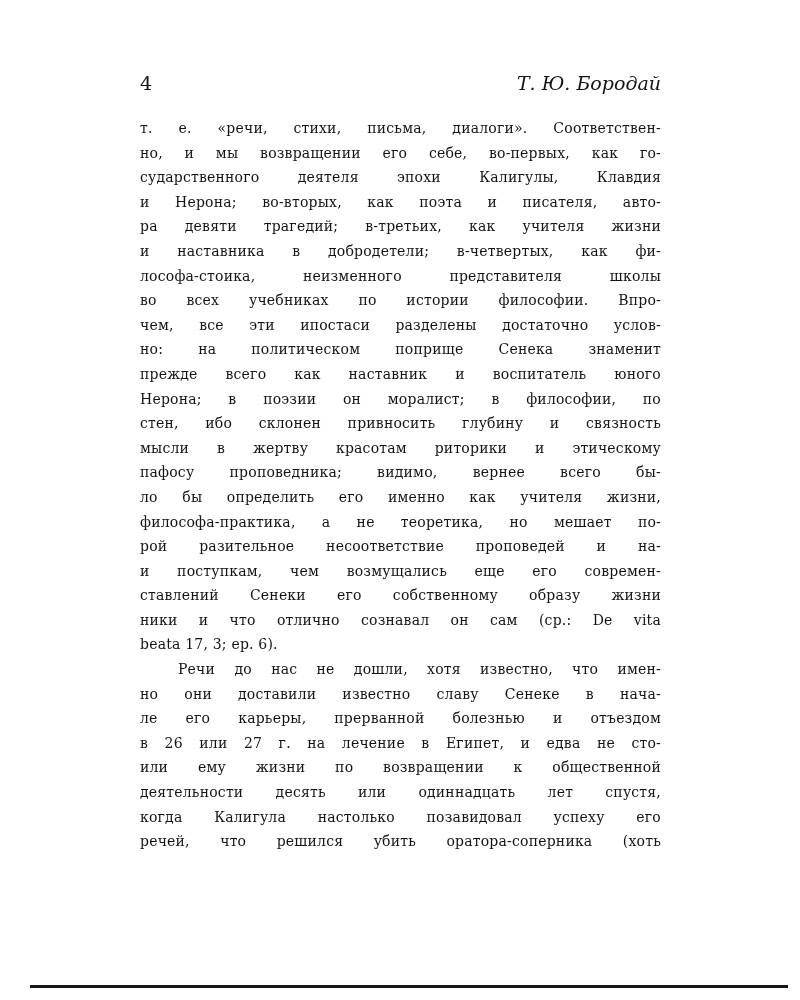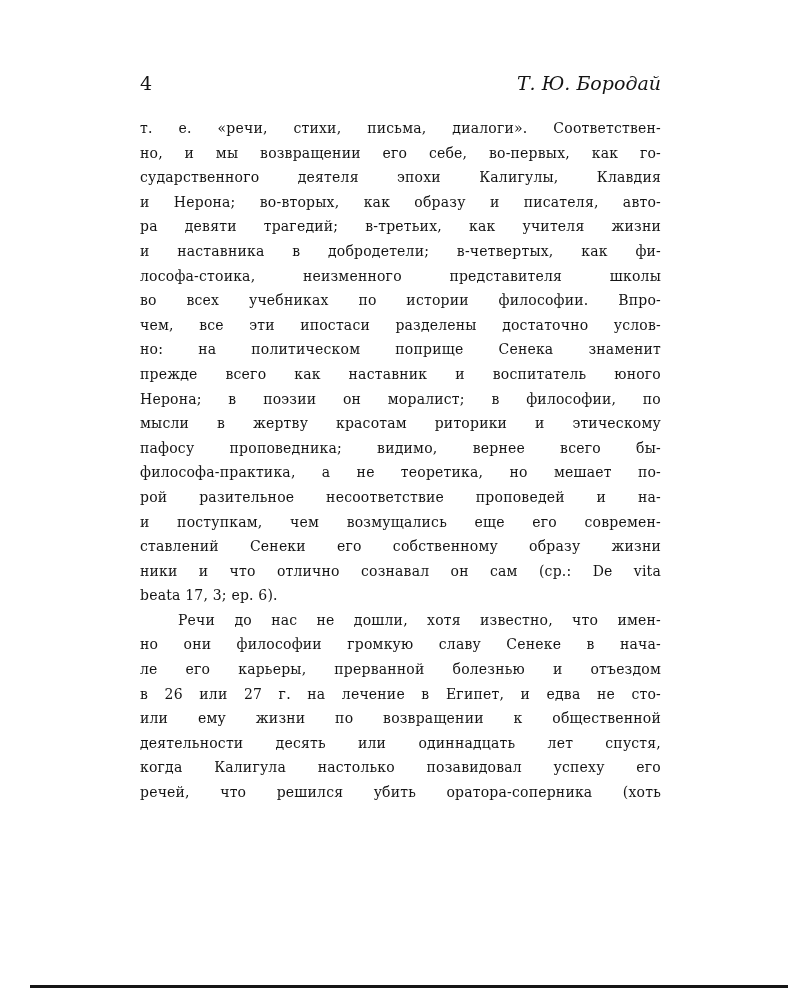--- a/index.html
+++ b/index.html
@@ -71,41 +71,43 @@
   <div class="header">
     <span class="page-number">4</span>
     <span class="author">Т. Ю. Бородай</span>
   </div>
 
   <div class="body-text">
       <div class="paragraph">
         <div class="line">т. е. «речи, стихи, письма, диалоги». Соответствен-</div>
         <div class="line">но, и мы возвращении его себе, во-первых, как го-</div>
         <div class="line">сударственного деятеля эпохи Калигулы, Клавдия</div>
-        <div class="line">и Нерона; во-вторых, как образу и писателя, авто-</div>
+        <div class="line">и Нерона; во-вторых, как поэта и писателя, авто-</div>
         <div class="line">ра девяти трагедий; в-третьих, как учителя жизни</div>
         <div class="line">и наставника в добродетели; в-четвертых, как фи-</div>
         <div class="line">лософа-стоика, неизменного представителя школы</div>
         <div class="line">во всех учебниках по истории философии. Впро-</div>
         <div class="line">чем, все эти ипостаси разделены достаточно услов-</div>
         <div class="line">но: на политическом поприще Сенека знаменит</div>
         <div class="line">прежде всего как наставник и воспитатель юного</div>
         <div class="line">Нерона; в поэзии он моралист; в философии, по</div>
+        <div class="line">стен, ибо склонен привносить глубину и связность</div>
         <div class="line">мысли в жертву красотам риторики и этическому</div>
         <div class="line">пафосу проповедника; видимо, вернее всего бы-</div>
+        <div class="line">ло бы определить его именно как учителя жизни,</div>
         <div class="line">философа-практика, а не теоретика, но мешает по-</div>
         <div class="line">рой разительное несоответствие проповедей и на-</div>
         <div class="line">и поступкам, чем возмущались еще его современ-</div>
         <div class="line">ставлений Сенеки его собственному образу жизни</div>
         <div class="line">ники и что отлично сознавал он сам (ср.: De vita</div>
         <div class="line lastline">beata 17, 3; ep. 6).</div>
       </div>
       <div class="paragraph">
         <div class="line indent">Речи до нас не дошли, хотя известно, что имен-</div>
-        <div class="line">но они философии громкую славу Сенеке в нача-</div>
+        <div class="line">но они доставили известно славу Сенеке в нача-</div>
         <div class="line">ле его карьеры, прерванной болезнью и отъездом</div>
         <div class="line">в 26 или 27 г. на лечение в Египет, и едва не сто-</div>
         <div class="line">или ему жизни по возвращении к общественной</div>
         <div class="line">деятельности десять или одиннадцать лет спустя,</div>
         <div class="line">когда Калигула настолько позавидовал успеху его</div>
         <div class="line">речей, что решился убить оратора-соперника (хоть</div>
       </div>
     </div>
 
   <div class="bottom-line"></div>

